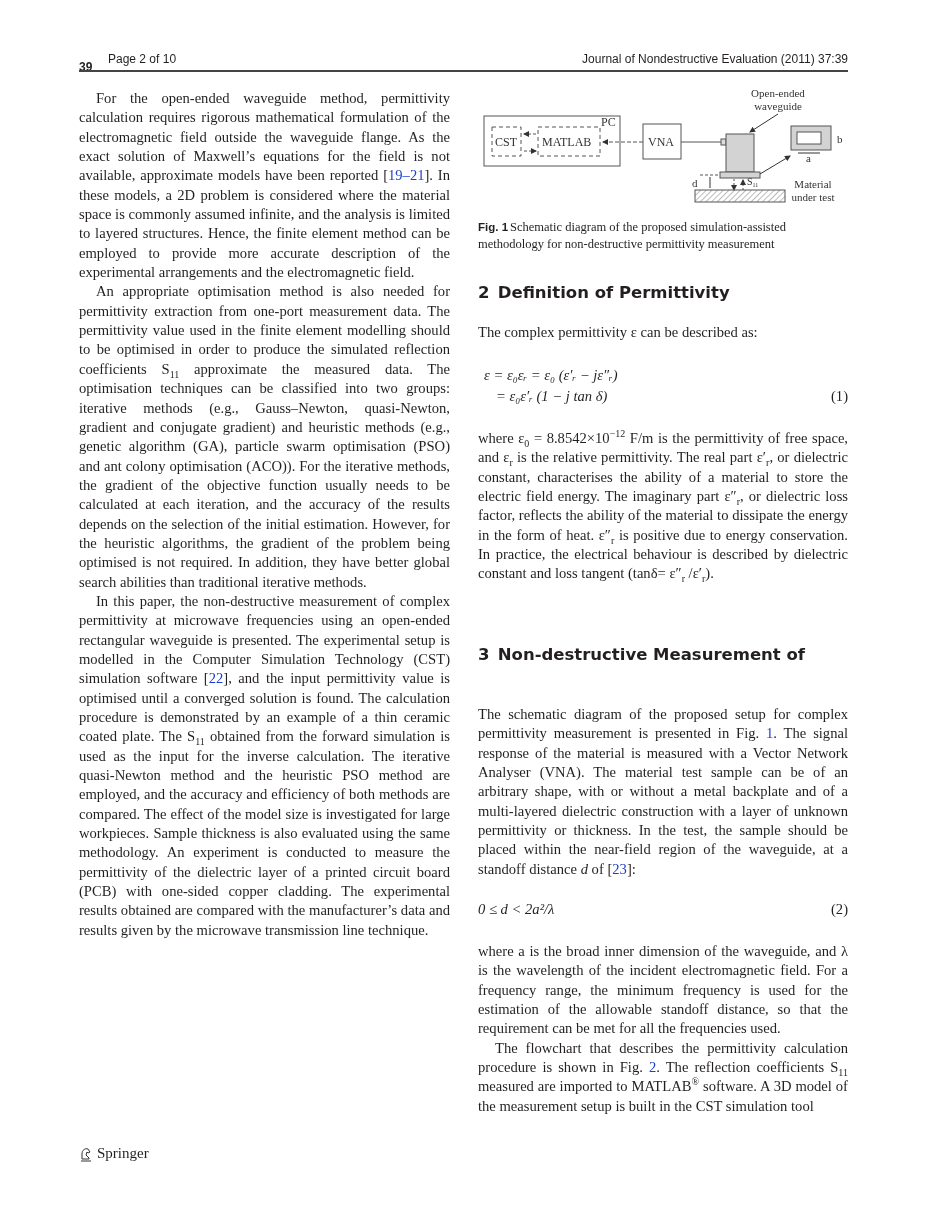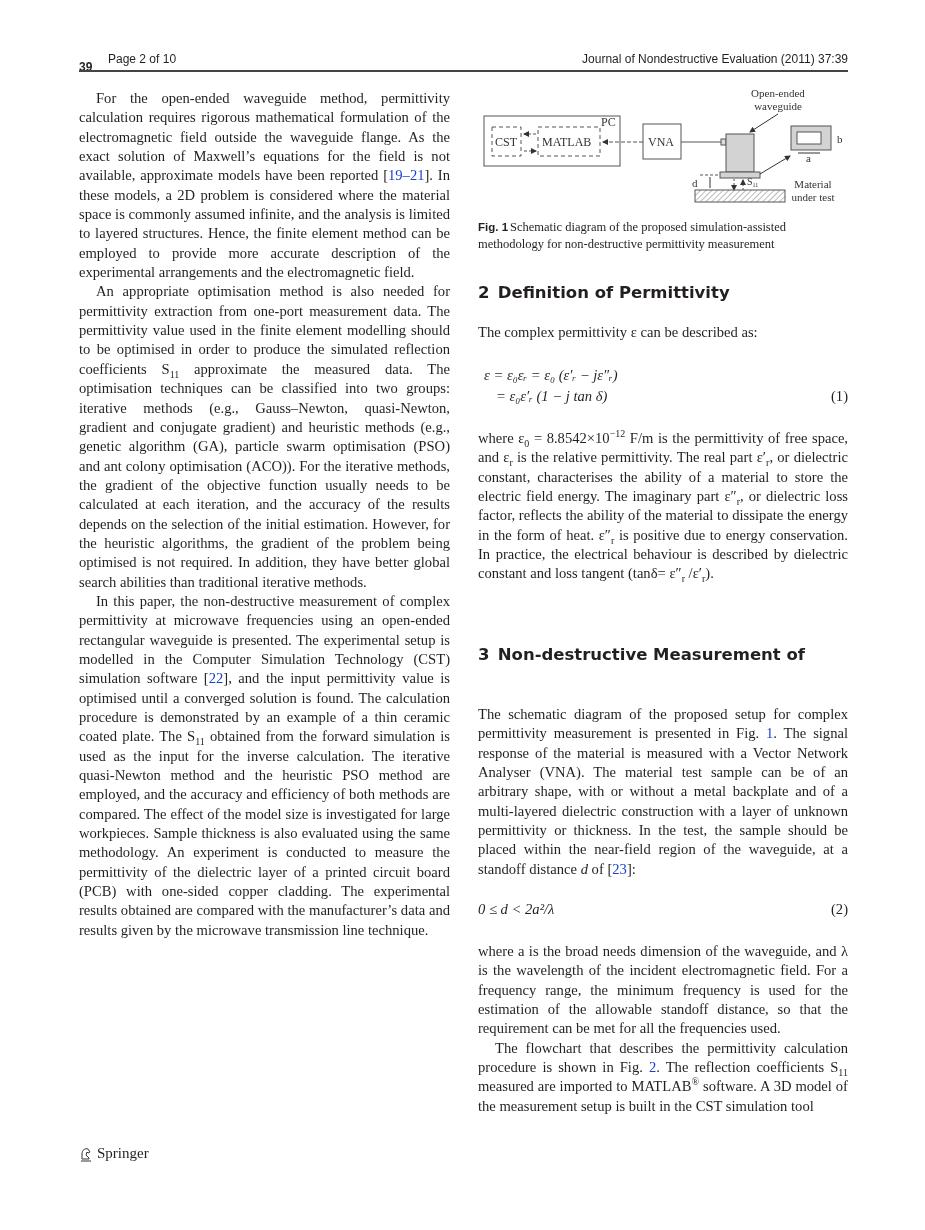--- a/index.html
+++ b/index.html
@@ -134,21 +134,21 @@
   <span class="num">3</span> <span>Non-destructive Measurement of</span>
 </div>
 <div class="col right" style="top:705px;">
   <p><span>The schematic diagram of the proposed setup for complex permittivity measurement is presented in Fig. </span><a class="ref">1</a><span>. The signal response of the material is measured with a Vector Network Analyser (VNA). The material test sample can be of an arbitrary shape, with or without a metal backplate and of a multi-layered dielectric construction with a layer of unknown permittivity or thickness. In the test, the sample should be placed within the near-field region of the waveguide, at a standoff distance </span><i>d</i><span> of [</span><a class="ref">23</a><span>]:</span></p>
 </div>
 <div class="eq" style="top:899px; left:478px; width:370px;">
   <span style="font-style:italic;">0 ≤ d &lt; 2a²/λ</span>
   <span class="eq-num" style="top:0;">(2)</span>
 </div>
 <div class="col right" style="top:942px;">
-  <p>where a is the broad needs dimension of the waveguide, and λ is the wavelength of the incident electromagnetic field. For a frequency range, the minimum frequency is used for the estimation of the allowable standoff distance, so that the requirement can be met for all the frequencies used.</p>
+  <p>where a is the broad inner dimension of the waveguide, and λ is the wavelength of the incident electromagnetic field. For a frequency range, the minimum frequency is used for the estimation of the allowable standoff distance, so that the requirement can be met for all the frequencies used.</p>
   <p class="ind"><span>The flowchart that describes the permittivity calculation procedure is shown in Fig. </span><a class="ref">2</a><span>. The reflection coefficients S</span><sub>11</sub><span> measured are imported to MATLAB</span><sup>®</sup><span> software. A 3D model of the measurement setup is built in the CST simulation tool</span></p>
 </div>
 
 <div class="footer">
   <svg viewBox="0 0 14 16">
     <path d="M3,13 L3,8 C3,4 6,2 9,3 L11,6 L9,7 L8,6 L7,9 L10,12 L10,13 Z" fill="none" stroke="#333" stroke-width="1"></path>
     <line x1="2" y1="15" x2="12" y2="15" stroke="#333" stroke-width="1"></line>
   </svg>
   <span>Springer</span>
 </div>

